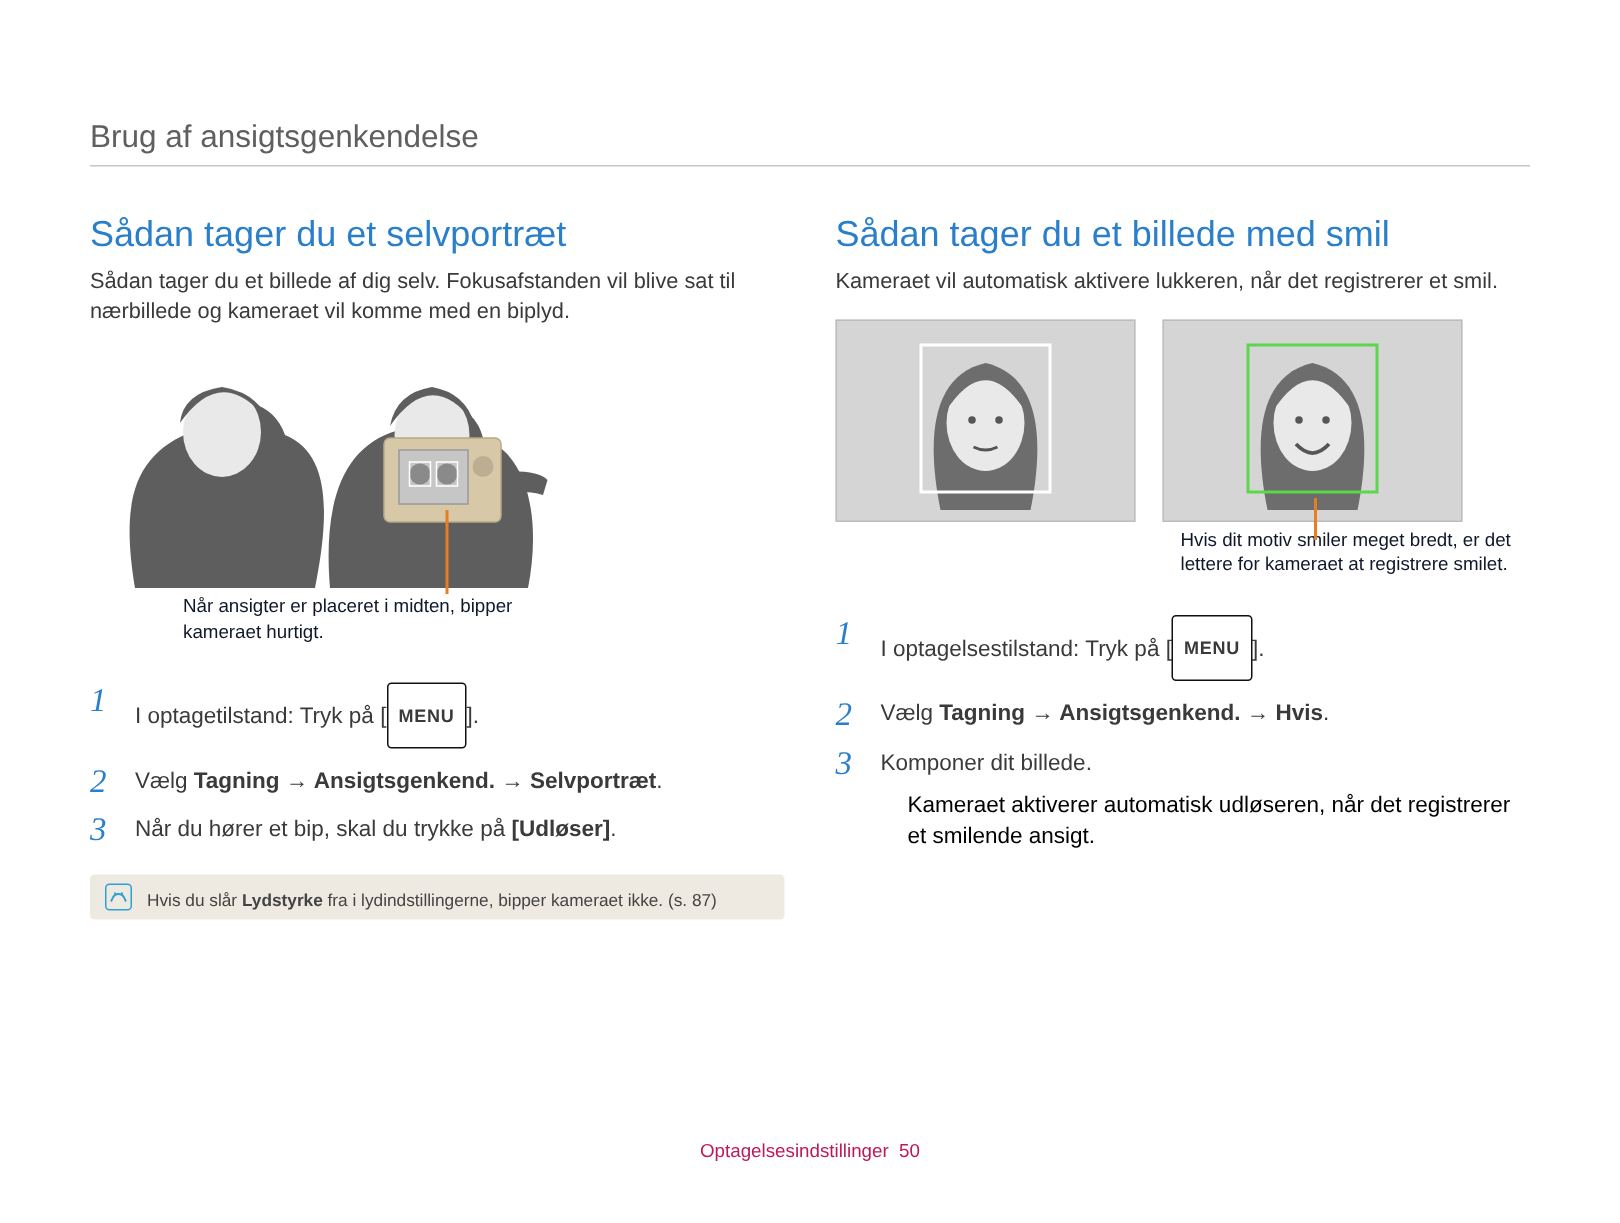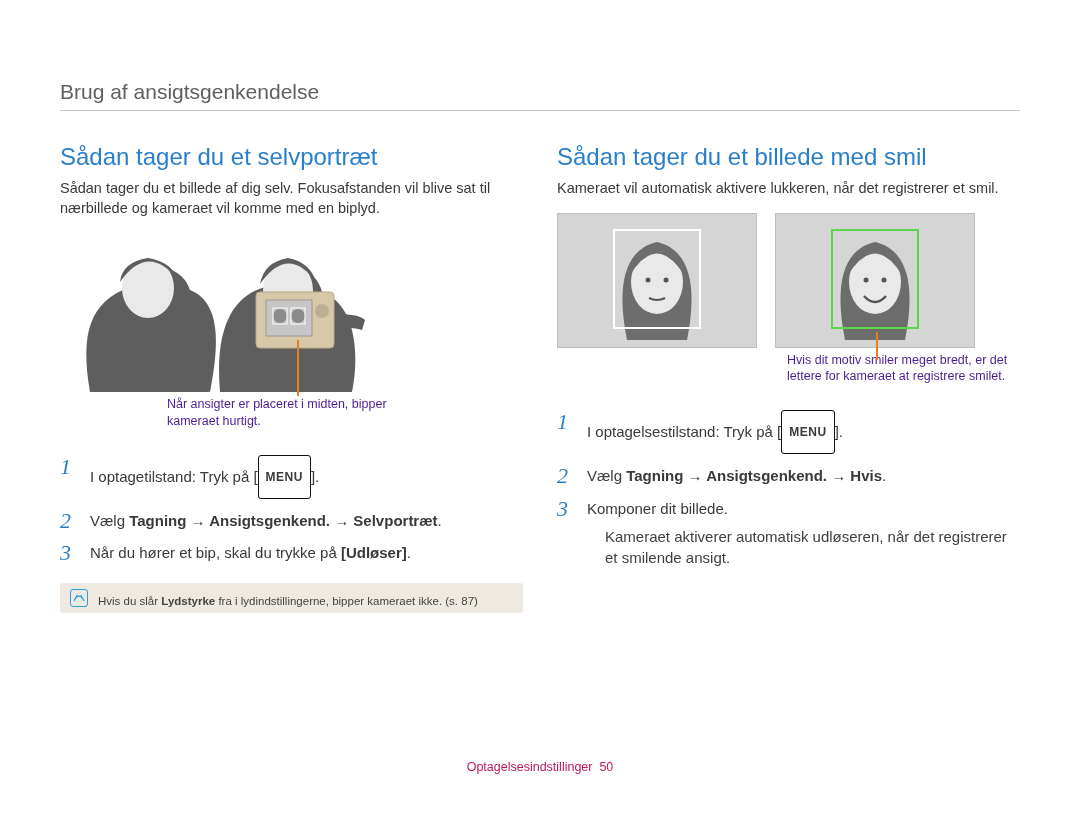--- a/index.html
+++ b/index.html
@@ -57,43 +57,43 @@
     width: 360px; height: 160px; position: relative;
   }
   .illus-people svg { display: block; }
   .pointer-line {
     position: absolute;
     width: 0;
     border-left: 2px solid #e67e22;
   }
   .caption {
     font-size: 12.5px;
-    color: #4c1d95;
+    color: #0f172a;
     line-height: 1.35;
   }
-  .cap-left { margin-left: 107px; width: 260px; margin-top: 4px; }
+  .cap-left { margin-left: 62px; width: 260px; margin-top: 4px; }
   .cap-right { margin-left: 230px; width: 230px; margin-top: 4px; }
   ol.steps { list-style: none; padding: 0; margin: 16px 0 18px 0; }
   ol.steps li {
     display: flex; gap: 12px; align-items: flex-start;
     font-size: 15px; line-height: 1.5; margin-bottom: 10px;
   }
   ol.steps .num {
     color: var(--accent); font-size: 22px; font-style: italic;
     font-family: Georgia, "Times New Roman", serif; min-width: 18px;
     line-height: 1;
   }
   .menu-btn {
     display: inline-block; border:1px solid #111;
     border-radius:3px; padding:12px 7px; font-weight:bold;
     font-size: 12px; letter-spacing:0.5px;
     position: relative; top: -1px;
   }
   .bold-run { font-weight: bold; }
-  ul.sub { margin: 6px 0 0 0; padding-left: 18px; font-size: 13.5px; color:#404040; }
+  ul.sub { margin: 6px 0 0 0; padding-left: 18px; font-size: 13.5px; color:#000000; }
   ul.sub li { list-style: disc; line-height: 1.4; }
   .note-box {
     background: var(--note-bg);
     border-radius: 3px;
     padding: 6px 10px;
     display: flex; gap: 10px; align-items: flex-end;
     font-size: 11.5px; color: #444;
   }
   .note-icon {
     width: 18px; height: 18px; flex: 0 0 18px;

